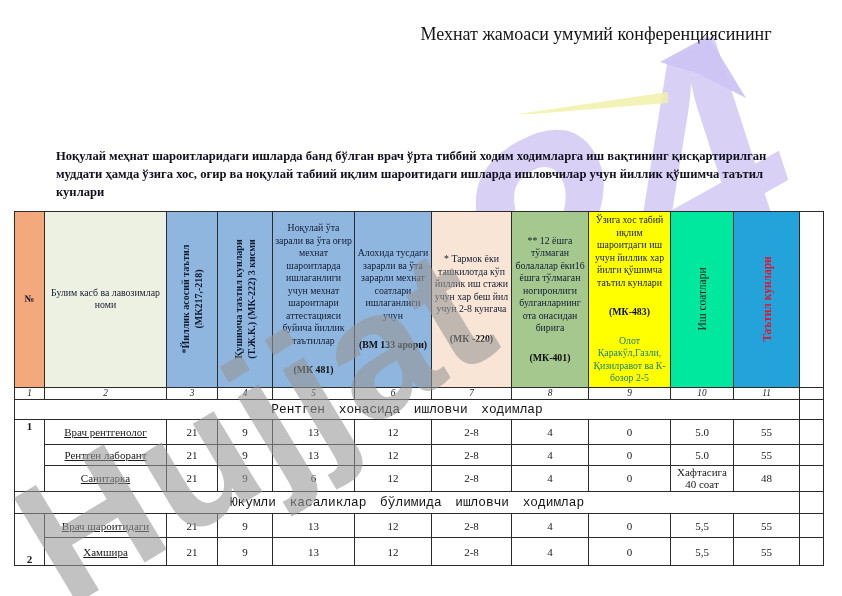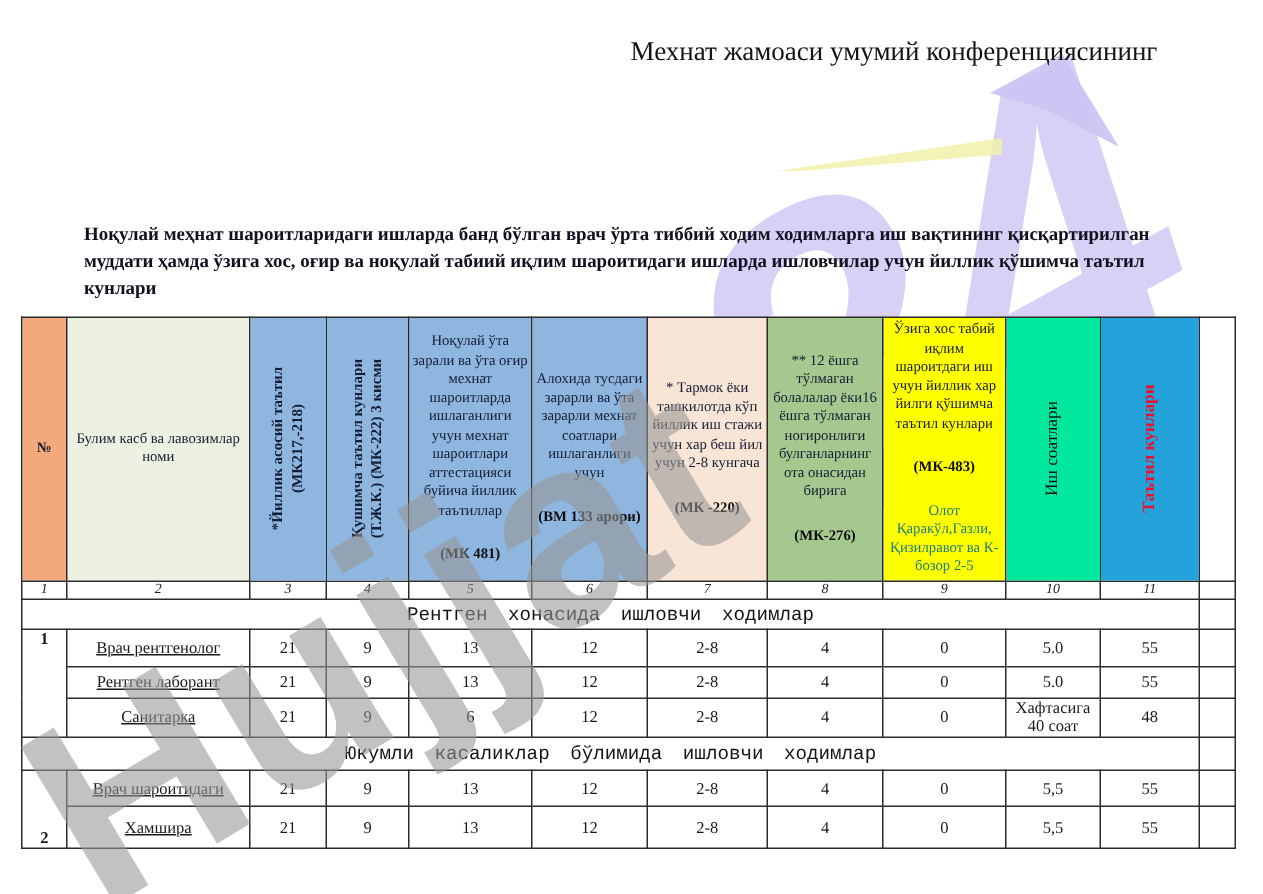--- a/index.html
+++ b/index.html
@@ -116,21 +116,21 @@
         <td class="c6">
           <span>Алохида тусдаги зарарли ва ўта зарарли мехнат соатлари ишлаганлиги учун</span>
           <span class="ref">(ВМ 133 арори)</span>
         </td>
         <td class="c7">
           <span>* Тармок ёки ташкилотда кўп йиллик иш стажи учун хар беш йил учун 2-8 кунгача</span>
           <span class="ref">(МК -220)</span>
         </td>
         <td class="c8">
           <span>** 12 ёшга тўлмаган болалалар ёки16 ёшга тўлмаган ногиронлиги булганларнинг ота онасидан бирига</span>
-          <span class="ref">(МК-276)</span>
+          <span class="ref">(МК-401)</span>
         </td>
         <td class="c9">
           <span>Ўзига хос табий иқлим шароитдаги иш учун йиллик хар йилги қўшимча таътил кунлари</span>
           <span class="ref">(МК-483)</span>
           <span class="extra9">Олот Қаракўл,Газли, Қизилравот ва К-бозор 2-5</span>
         </td>
         <td class="c10 vc">
           <div class="vt v10">Иш соатлари</div>
         </td>
         <td class="c11 vc">

